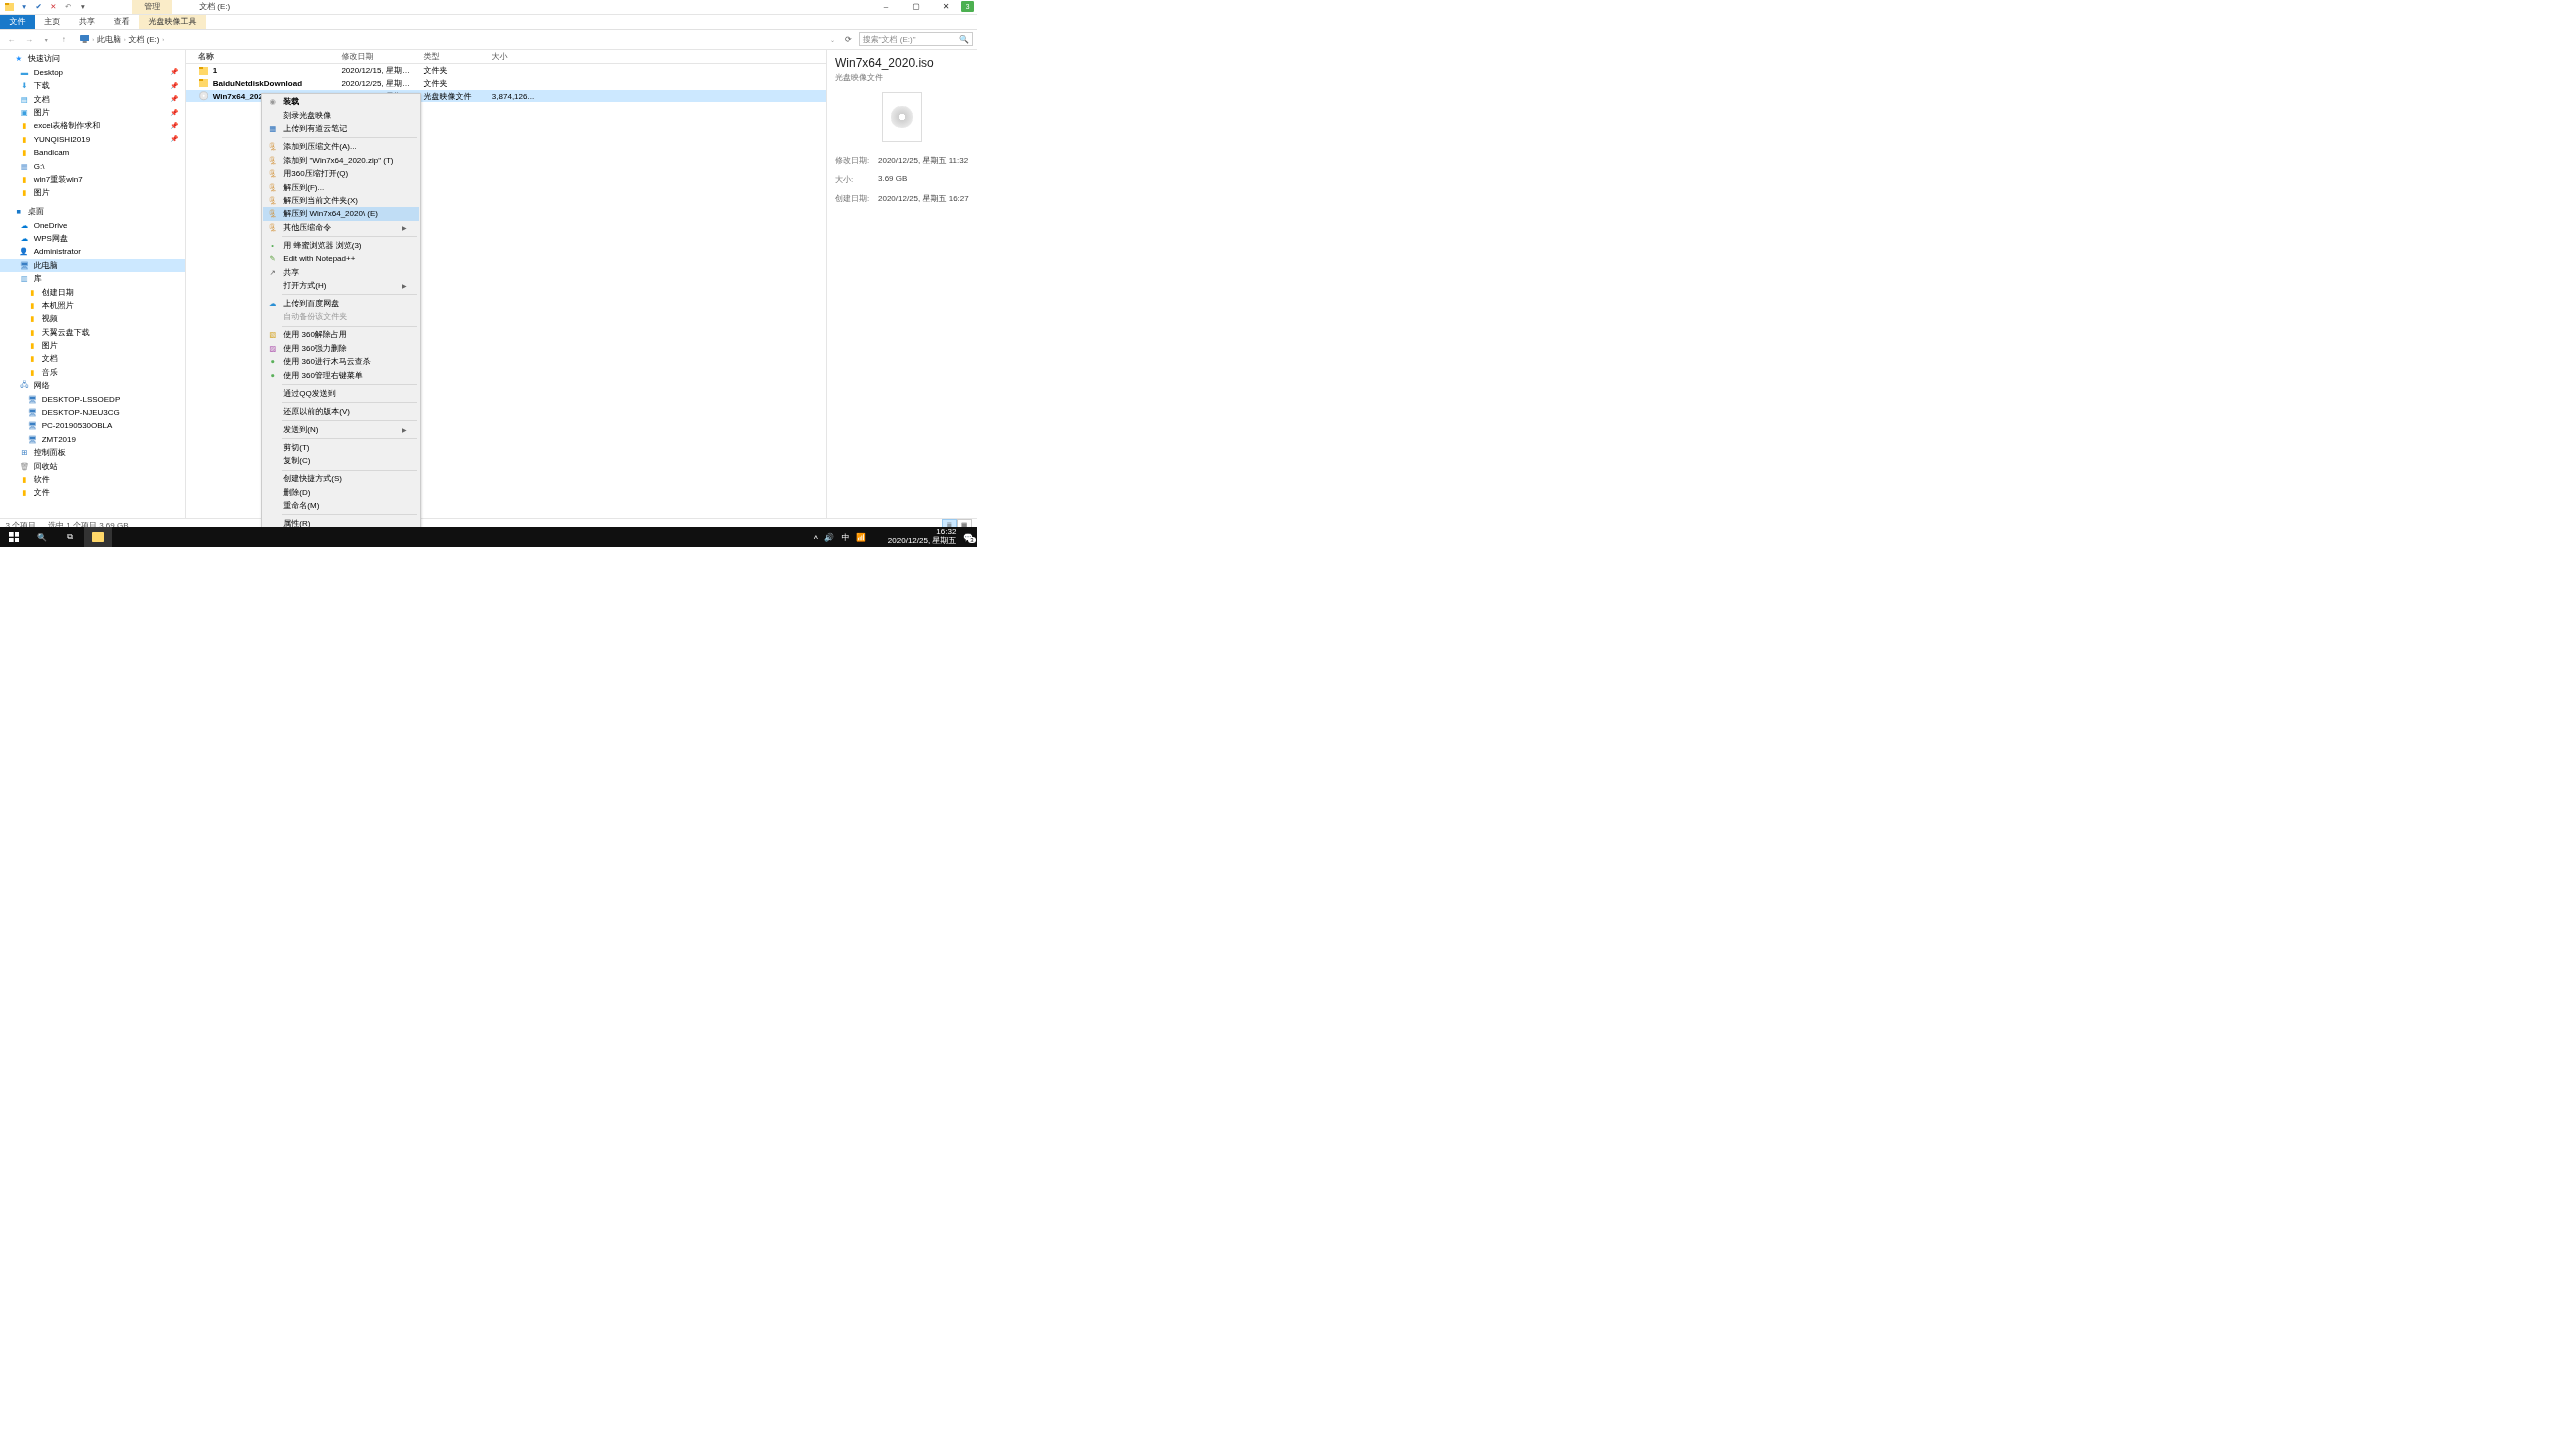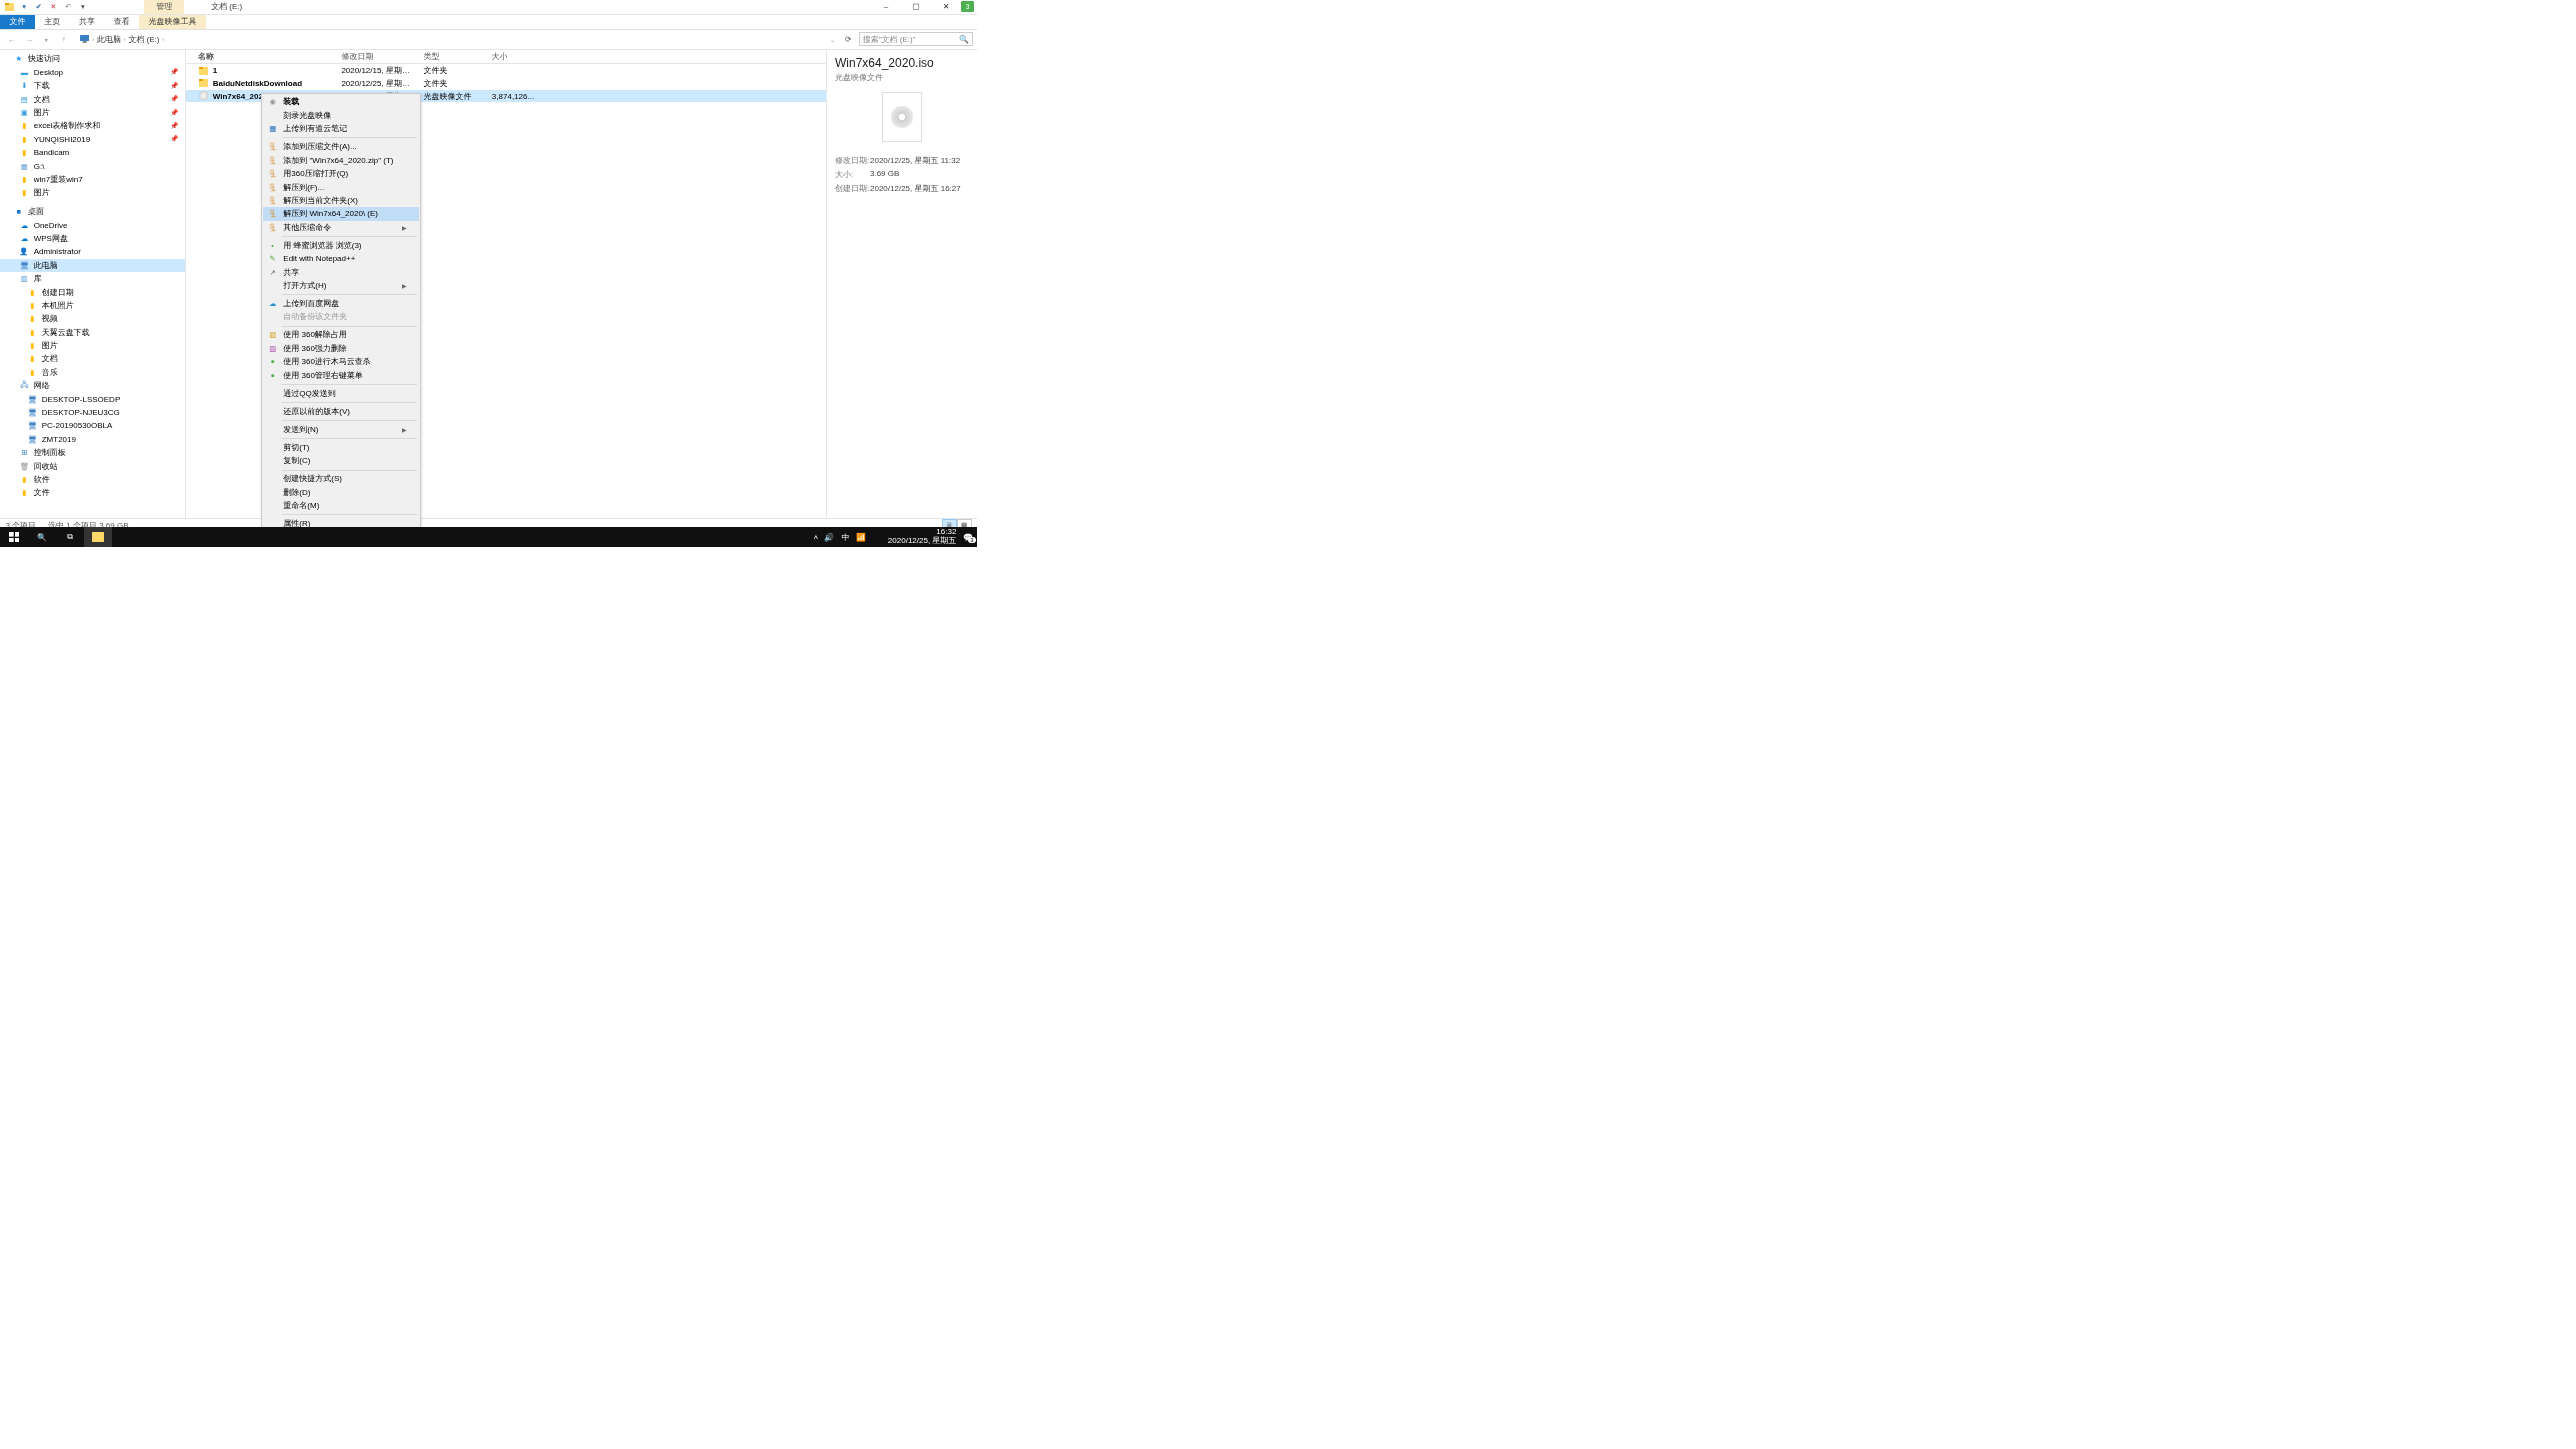--- a/index.html
+++ b/index.html
@@ -2,21 +2,21 @@
 <html><head>
 <meta charset="utf-8">
 <style>
 * { margin:0; padding:0; box-sizing:border-box; font-family:"Microsoft YaHei","Segoe UI",sans-serif; font-size:8px; user-select:none; }
 body { width:977px; height:547px; background:#fff; overflow:hidden; position:relative; }
 
 
 .titlebar { height:14.8px; background:#fff; display:flex; align-items:center; border-bottom:0.7px solid #e5e5e5; }
 .qat { display:flex; align-items:center; gap:4px; padding:0 4px; }
 .qat-icon { width:10.7px; height:10.7px; display:flex; align-items:center; justify-content:center; font-size:7.4px; }
-.tab-context { background:#faecc8; padding:1.3px 12px; color:#444; margin-left:52px; }
+.tab-context { background:#faecc8; padding:1.3px 12px; color:#444; margin-left:40px; }
 .title-text { margin-left:27px; color:#333; }
 .win-controls { margin-left:auto; display:flex; }
 .win-btn { width:30px; height:14.8px; display:flex; align-items:center; justify-content:center; color:#333; }
 
 
 .ribbon { height:14.8px; background:#fff; display:flex; align-items:stretch; border-bottom:0.7px solid #e1e1e1; }
 .ribbon-tab { padding:0 9.4px; display:flex; align-items:center; color:#333; }
 .ribbon-tab.file { background:#1979ca; color:#fff; }
 .ribbon-tab.context { background:#faecc8; }
 
@@ -67,21 +67,21 @@
 .ctx-ic { position:absolute; left:4px; width:10.7px; height:10.7px; display:flex; align-items:center; justify-content:center; font-size:7.4px; }
 .ctx-sep { height:0.7px; background:#d7d7d7; margin:2px 1.3px 2px 19px; }
 .ctx-arrow { margin-left:auto; color:#666; font-size:6px; }
 
 
 .details { width:151px; border-left:0.7px solid #e5e5e5; padding:6.7px 8px; }
 .d-title { font-size:12px; color:#222; margin-bottom:1.3px; }
 .d-sub { color:#777; margin-bottom:9.4px; }
 .d-thumb { width:40px; height:50px; border:0.7px solid #ddd; margin:0 auto 13.4px; display:flex; align-items:center; justify-content:center; }
 .d-disc { width:21.5px; height:21.5px; border-radius:50%; background:radial-gradient(circle,#fff 20%,#d0d0d0 22%,#e8e8e8 70%,#ccc 72%); }
-.d-meta { display:grid; grid-template-columns:35px 1fr; row-gap:2.7px; font-size:8px; }
+.d-meta { display:grid; grid-template-columns:35px 1fr; row-gap:2.7px; font-size:8px;gap:8px; }
 .d-meta .k { color:#777; }
 .d-meta .v { color:#444; }
 
 
 .status { height:14.8px; border-top:0.7px solid #e5e5e5; display:flex; align-items:center; padding:0 5.4px; gap:12px; color:#555; font-size:8px; }
 .status .view-toggle { margin-left:auto; display:flex; }
 .vt { width:14.8px; height:12px; border:0.7px solid #ccc; display:flex; align-items:center; justify-content:center; font-size:6.7px; }
 .vt.active { background:#cce8ff; border-color:#99c9ef; }
 
 

